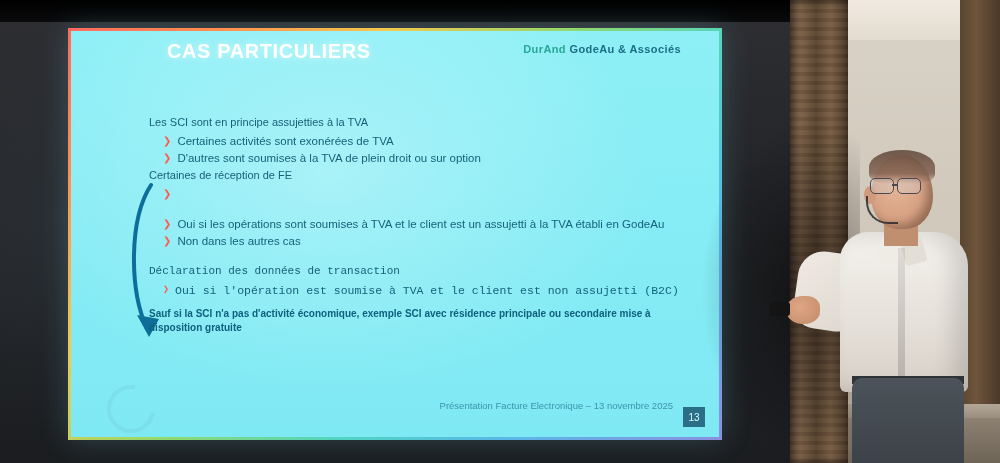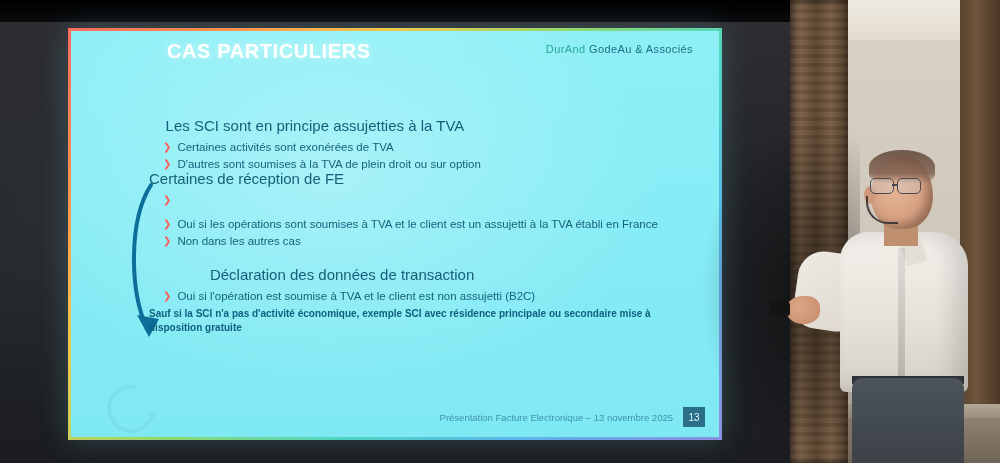--- a/index.html
+++ b/index.html
@@ -121,63 +121,62 @@
     text-shadow: 0 0 7px rgba(255,255,255,.55);
     line-height: 1.22;
   }
   .slide-title .sub {
     display: block;
     font-size: 18px;
   }
 
   .brand {
     position: absolute;
-    right: 26px; top: 12px;
+    right: 38px; top: 12px;
     color: #1c6e86;
     font-size: 11px;
-    font-weight: normal;
+    font-weight: bold;
     letter-spacing: .4px;
     white-space: nowrap;
   }
   .brand .g { color: #2aa69a; }
 
   
   .body-block {
     position: absolute;
     left: 78px;
     color: #155f77;
     font-size: 11.5px;
     line-height: 1.45;
   }
   .lead {
     color: #165f78;
-    font-size: 15px;
+    font-size: 11px;
     margin-bottom: 2px;
-    text-align: center;
   }
   .bullet-row {
     display: flex;
     align-items: flex-start;
     gap: 6px;
     margin-left: 14px;
     color: #16637c;
     font-size: 11.5px;
     line-height: 1.5;
   }
   .chev {
     color: #ff5a52;
     font-size: 10px;
     line-height: 1.55;
     flex: 0 0 auto;
   }
 
   .b1 { top: 84px; }
   .b2 { top: 137px; }
   .b3 { top: 185px; }
-  .b4 { top: 233px; }
+  .b4 { top: 233px; font-family: Liberation Mono, monospace; }
 
   
   .conclusion {
     position: absolute;
     left: 78px; top: 276px;
     width: 520px;
     color: #0f5f7e;
     font-weight: bold;
     font-size: 10px;
     line-height: 1.35;
@@ -186,21 +185,21 @@
   
   .arrow-svg {
     position: absolute;
     left: 50px; top: 148px;
     pointer-events: none;
   }
 
   
   .slide-footer {
     position: absolute;
-    right: 46px; bottom: 14px;
+    right: 46px; bottom: 26px;
     color: #3f93ac;
     font-size: 9.5px;
     white-space: nowrap;
   }
   .page-badge {
     position: absolute;
     right: 14px; bottom: 10px;
     width: 22px; height: 20px;
     background: #2a6f87;
     color: #dff6fb;
@@ -381,21 +380,21 @@
       <div class="body-block b2">
         <div class="lead">Certaines de réception de FE</div>
         <div class="bullet-row">
           <span class="chev">❯</span>
         </div>
       </div>
 
       <div class="body-block b3">
         <div class="bullet-row">
           <span class="chev">❯</span>
-          <span>Oui si les opérations sont soumises à TVA et le client est un assujetti à la TVA établi en France</span>
+          <span>Oui si les opérations sont soumises à TVA et le client est un assujetti à la TVA établi en GodeAu</span>
         </div>
         <div class="bullet-row">
           <span class="chev">❯</span>
           <span>Non dans les autres cas</span>
         </div>
       </div>
 
       <div class="body-block b4">
         <div class="lead">Déclaration des données de transaction</div>
         <div class="bullet-row">

